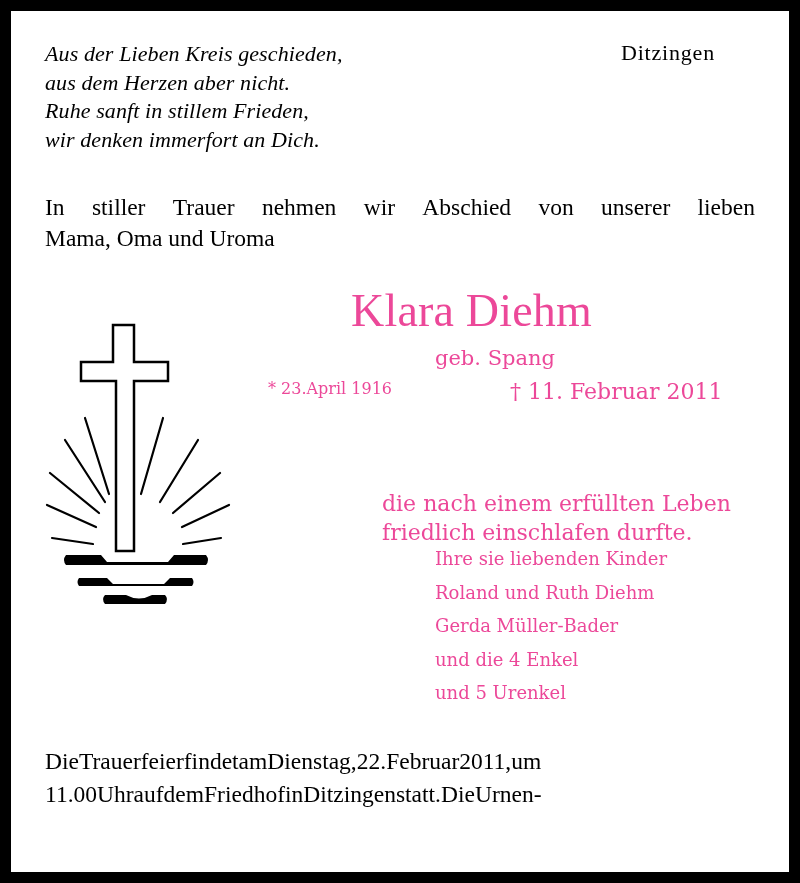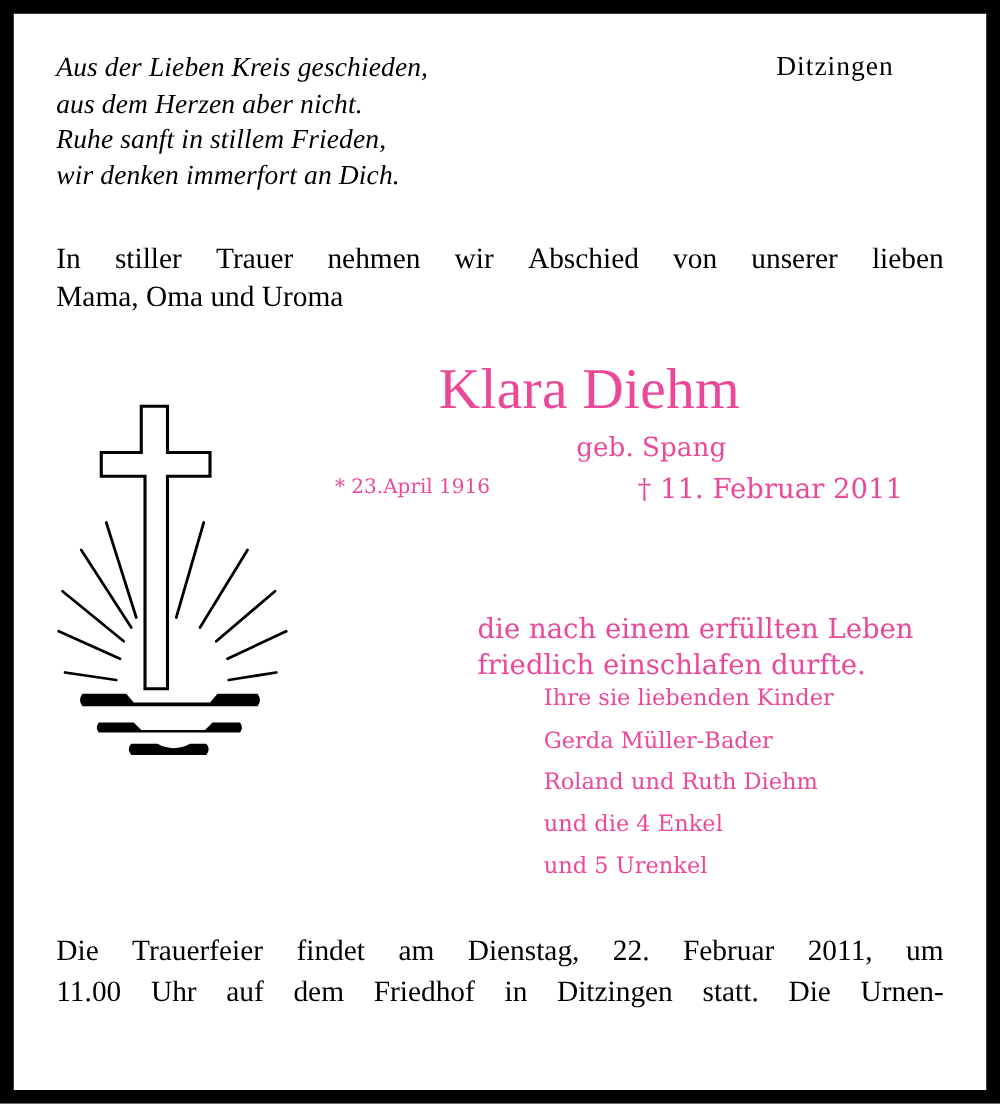--- a/index.html
+++ b/index.html
@@ -13,29 +13,29 @@
   .abs { position: absolute; white-space: nowrap; }
 
   .poem { left: 45px; top: 40px; font-style: italic; font-size: 22px; line-height: 28.5px; }
   .poem div { letter-spacing: 0.1px; }
   .place { left: 621px; top: 40px; font-size: 22px; letter-spacing: 0.8px; }
 
   .intro { left: 45px; top: 192px; width: 710px; font-size: 23.5px; line-height: 31px; }
   .intro .l1 { display: flex; justify-content: space-between; white-space: nowrap; }
 
   .name { left: 351px; top: 284px; font-size: 46px; letter-spacing: 0.2px; }
-  .nee { left: 435px; top: 346px; font-size: 21px; margin-left: 26px; }
+  .nee { left: 435px; top: 346px; font-size: 21px; }
   .birth { left: 268px; top: 379px; font-size: 16px; }
   .death { left: 510px; top: 379px; font-size: 22px; }
 
   .sleep { left: 382px; top: 449px; font-size: 22px; line-height: 29px; margin-top: 40px; }
   .family { left: 435px; top: 542px; font-size: 18px; line-height: 33.5px; }
 
   .funeral { left: 45px; top: 745px; width: 710px; font-size: 23.5px; line-height: 32.5px; }
-  .funeral .row { display: flex; justify-content: space-between; white-space: nowrap; }
+  .funeral .row { display: flex; white-space: nowrap; }
 
   .emblem { position: absolute; left: 40px; top: 310px; width: 210px; height: 300px; }
 </style>
 </head>
 <body>
 
 <div class="frame"></div>
 
 <div class="abs lserif poem">
   <div>Aus der Lieben Kreis geschieden,</div>
@@ -91,22 +91,22 @@
 <div class="abs serif birth">* 23.April 1916</div>
 <div class="abs serif death">† 11. Februar 2011</div>
 
 <div class="abs serif sleep">
   <div>die nach einem erfüllten Leben</div>
   <div>friedlich einschlafen durfte.</div>
 </div>
 
 <div class="abs serif family">
   <div>Ihre sie liebenden Kinder</div>
+  <div>Roland und Ruth Diehm</div>
   <div>Gerda Müller-Bader</div>
-  <div>Roland und Ruth Diehm</div>
   <div>und die 4 Enkel</div>
   <div>und 5 Urenkel</div>
 </div>
 
 <div class="abs lserif funeral">
   <div class="row">
     <span>Die</span>
     <span>Trauerfeier</span>
     <span>findet</span>
     <span>am</span>

